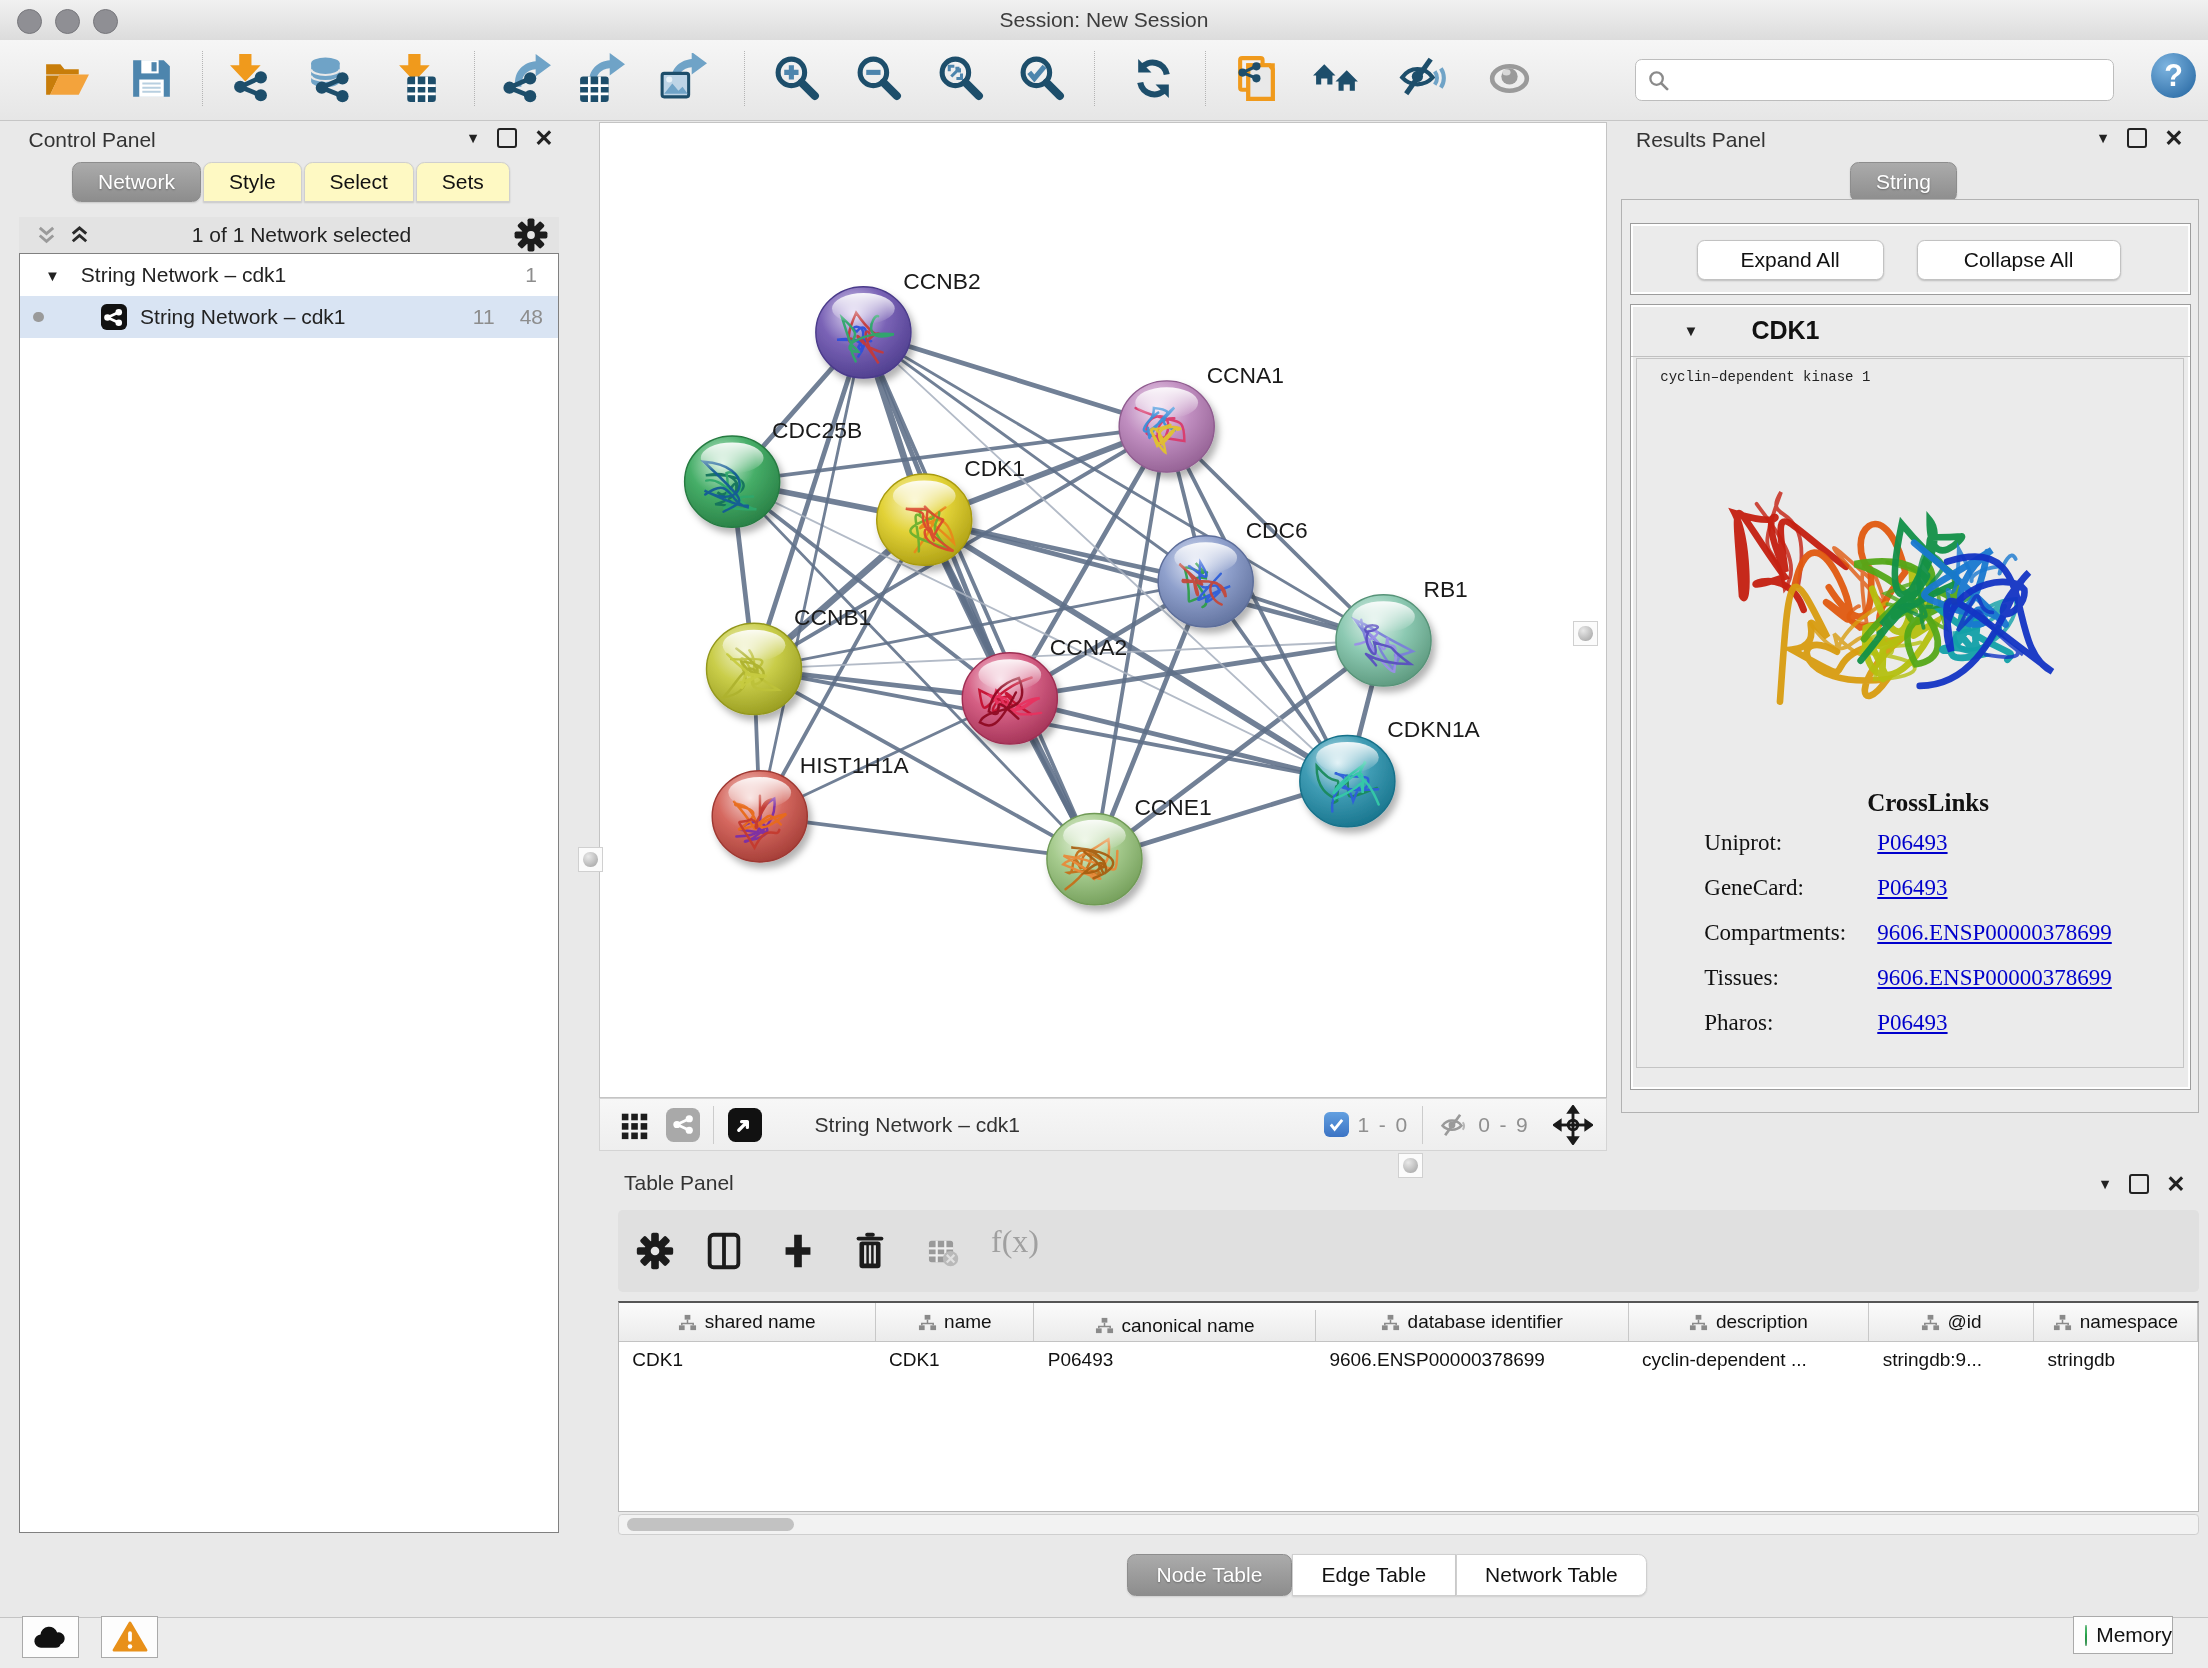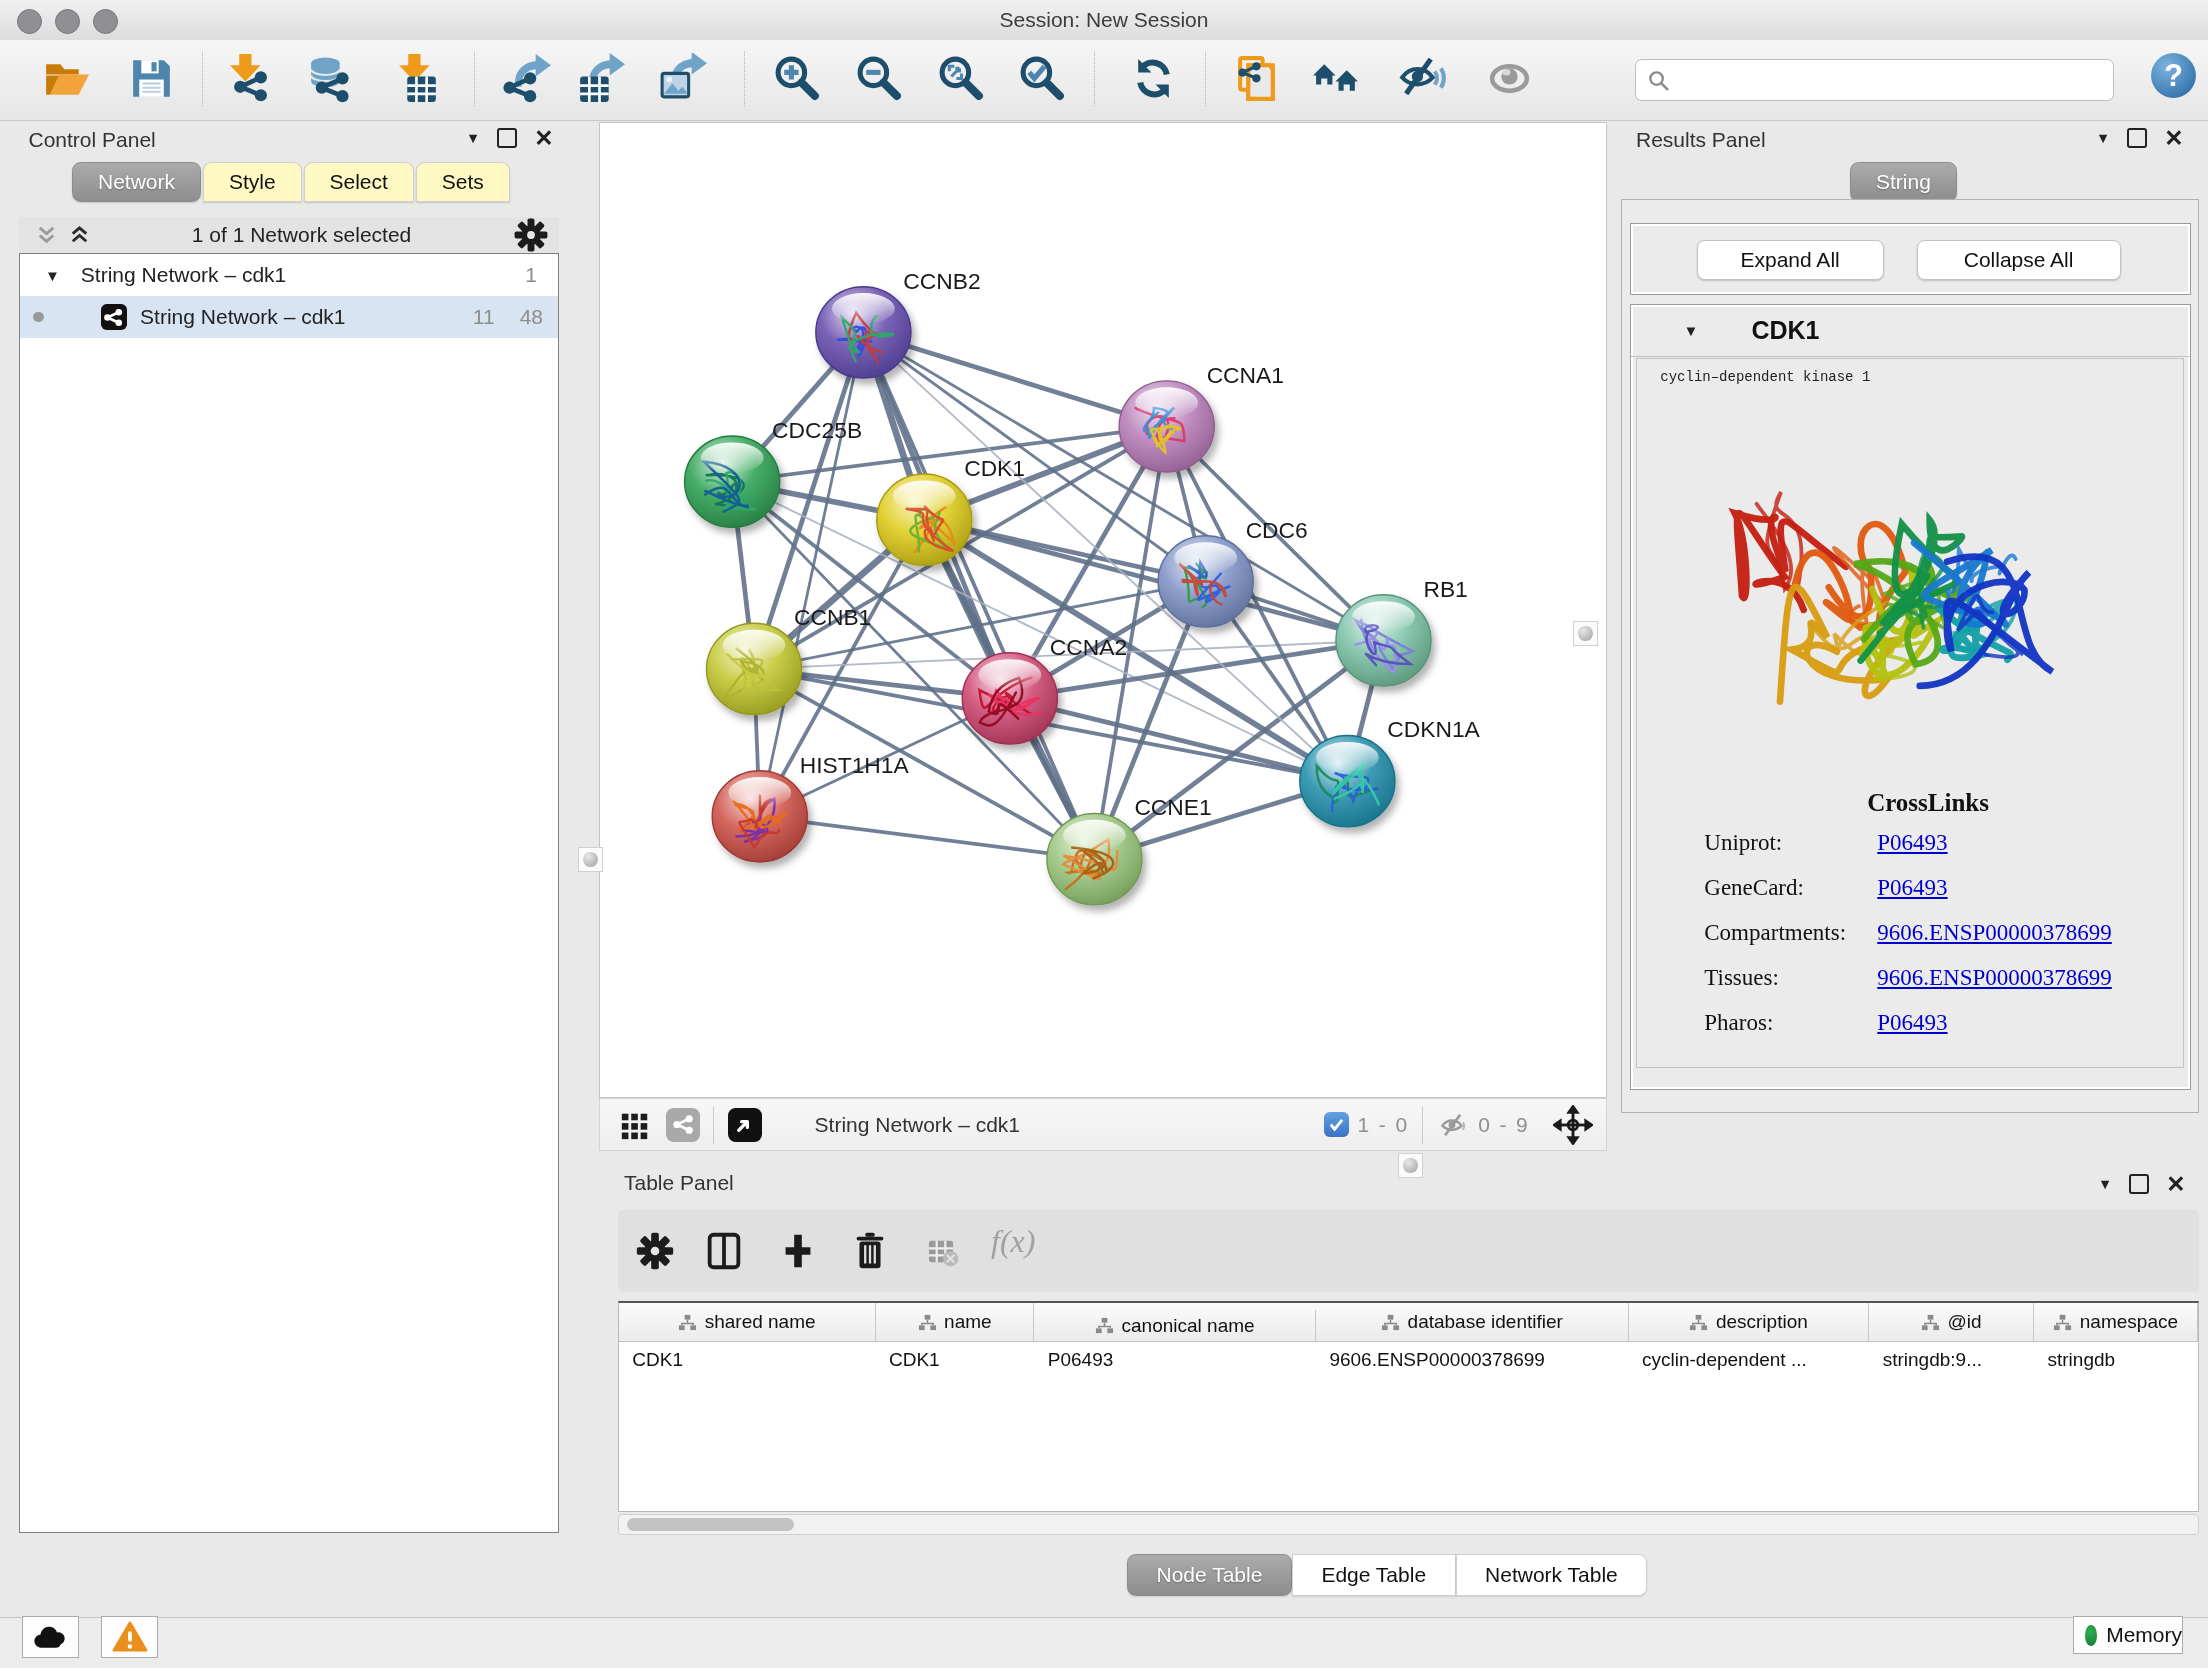--- a/index.html
+++ b/index.html
@@ -85,21 +85,21 @@
   .rp-desc{font-size:14px;color:#222;font-family:Liberation Mono, monospace;}
   .xl-title{font-family:"Liberation Serif",serif;font-weight:bold;font-size:25px;color:#111;text-align:center;}
   .xrow{display:flex;font-family:"Liberation Serif",serif;font-size:23px;height:45px;align-items:center;}
   .xrow .xlabel{width:173px;color:#111;}
   .xrow a{color:#0000cc;text-decoration:underline;}
 
   
   .tp-toolbar{position:absolute;left:618px;top:1210px;width:1581px;height:82px;background:#e0e0e0;
     border-radius:4.8px;}
   .tp-toolbar .ticon{position:absolute;top:19px;width:44px;height:44px;}
-  .fx{font-family:"Liberation Serif",serif;font-style:italic;font-size:32px;color:#a0a0a0;}
+  .fx{font-family:"Liberation Serif",serif;font-size:32px;color:#a0a0a0;}
   .dtable{position:absolute;left:618px;top:1301px;width:1581px;height:211px;background:#fff;
     border:1px solid #b8b8b8;border-top:2.9px solid #555;box-sizing:border-box;overflow:hidden;}
   .thead{display:flex;height:38px;background:linear-gradient(#fbfbfb,#ebebeb);
     border-bottom:1px solid #c3c3c3;}
   .th{display:flex;align-items:center;justify-content:center;gap:7.6px;font-size:19px;color:#111;
     border-right:1px solid #c8c8c8;box-sizing:border-box;overflow:hidden;white-space:nowrap;}
   .tdrow{display:flex;height:36px;}
   .td{display:flex;align-items:center;font-size:19px;color:#111;padding-left:13.3px;
     box-sizing:border-box;overflow:hidden;white-space:nowrap;}
   .hscroll{position:absolute;left:618px;top:1514px;width:1581px;height:21px;background:#f2f2f2;
@@ -863,20 +863,20 @@
         <path d="M10 26 a7 7 0 0 1 -1 -14 a9 9 0 0 1 17.5 -2 a6.5 6.5 0 0 1 3.5 12.5 q-1 3.5 -5 3.5 z" fill="#111"></path>
         </svg>
       </span>
     <span class="sbtn" style="left:101px;width:55px;height:40px">
       <svg width="36" height="32" viewBox="0 0 38 34">
         <path d="M19 2 L36 31 H2 z" fill="#e89019" stroke="#e89019" stroke-width="3" stroke-linejoin="round"></path>
         <rect x="17" y="11" width="4" height="11" rx="2" fill="#fff"></rect>
           <circle cx="19" cy="27" r="2.4" fill="#fff"></circle>
         </svg>
       </span>
-    <span class="sbtn" style="left:2073px;width:110px;height:38px;justify-content:flex-start;padding-left:11.4px;box-sizing:border-box">
+    <span class="sbtn" style="left:2073px;width:100px;height:38px;justify-content:flex-start;padding-left:11.4px;box-sizing:border-box">
       <span class="greendot"></span>
       <span class="memlabel">Memory</span>
     </span>
   </div>
 
 </div>
 
 
 </body></html>

